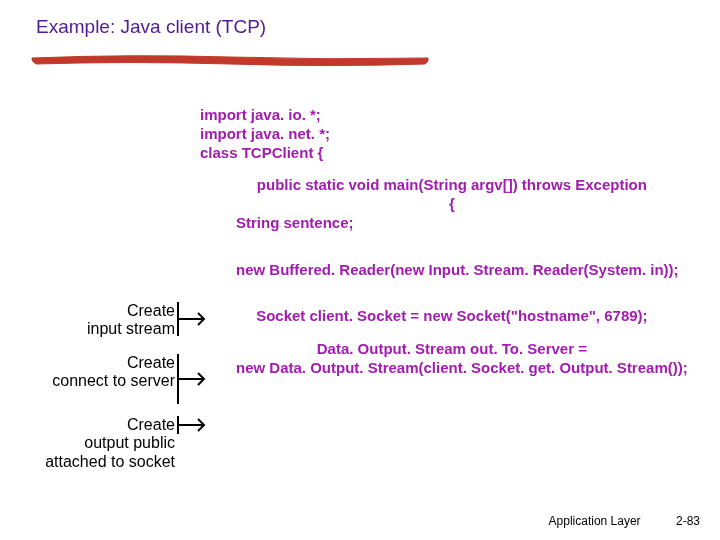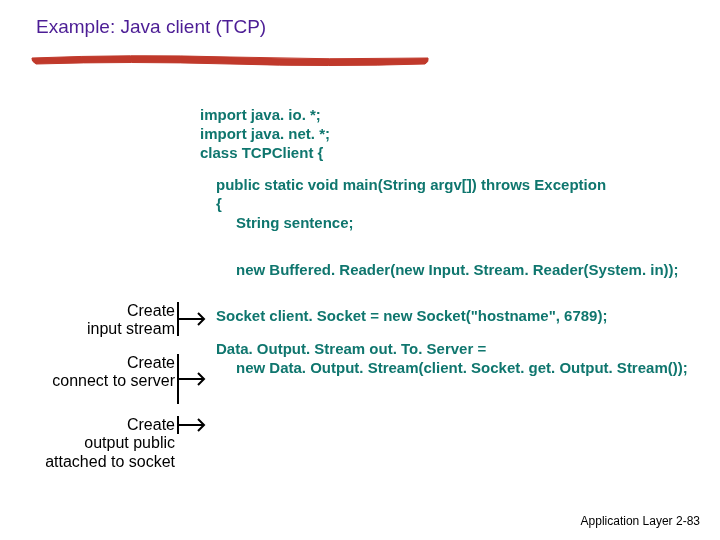--- a/index.html
+++ b/index.html
@@ -22,26 +22,26 @@
   .underline {
     position: absolute;
     top: 52px;
     left: 30px;
   }
   .code-area {
     position: absolute;
     top: 106px;
     left: 200px;
     font-size: 15px;
-    color: #0f766e;
+    color: #a21caf;
     font-weight: bold;
     line-height: 1.25;
     white-space: nowrap;
   }
-  .indent1 { padding-left: 16px; }
+  .indent1 { padding-left: 16px; text-align: center; }
   .indent2 { padding-left: 36px; }
   .gap { height: 14px; }
   .gap-lg { height: 28px; }
 
   .annot {
     position: absolute;
     text-align: right;
     font-size: 16px;
     color: #000;
     line-height: 1.15;
@@ -49,21 +49,21 @@
   .arrow {
     position: absolute;
   }
   .footer {
     position: absolute;
     bottom: 12px;
     right: 20px;
     font-size: 12px;
     color: #000;
   }
-  .footer .pg { color: #000; }
+  .footer .pg { color: #000; margin-left: 32px; }
 </style>
 </head>
 <body>
 
 <div class="title">Example: Java client (TCP)</div>
 
 <svg class="underline" width="410" height="20">
   <path d="M 2 6 Q 100 2, 200 5 T 398 6 Q 399 10, 395 12 Q 300 15, 200 12 T 6 12 Q 1 9, 2 6 Z" fill="#c0392b" stroke="#c0392b" stroke-width="1"></path>
 </svg>
 

